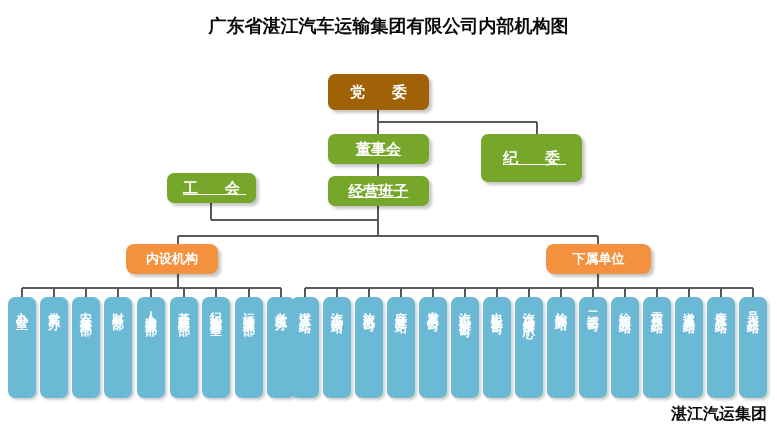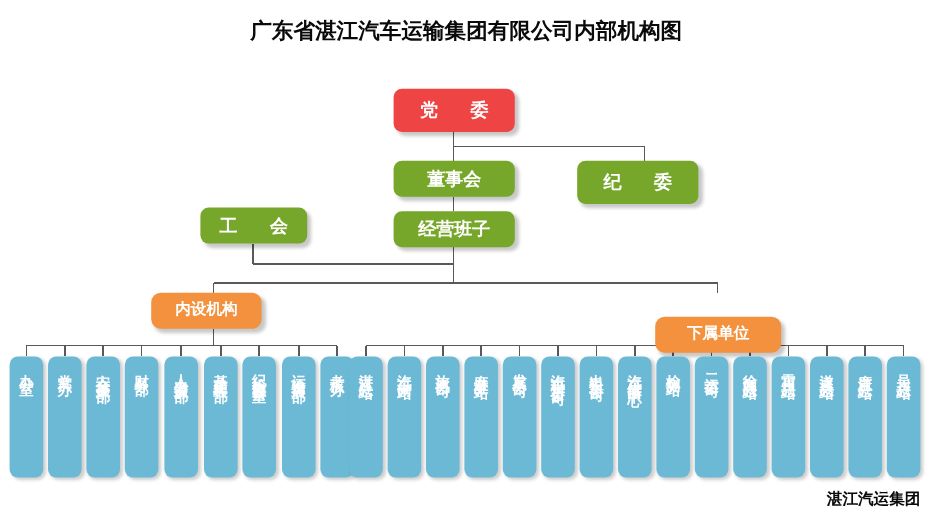--- a/index.html
+++ b/index.html
@@ -21,43 +21,43 @@
   }
 
   
   .node{
     position:absolute;z-index:2;box-sizing:border-box;
     display:flex;align-items:center;justify-content:center;
     border-radius:7px;color:#ffffff;
     box-shadow:3px 3px 3px rgba(0,0,0,0.22);
     font-weight:bold;line-height:1.1;
   }
-  .node.red{background:#ef4444;font-size:15px;letter-spacing:6px;text-indent:6px;}
-  .node.green{background:#76a62a;font-size:15px;}
+  .node.red{background:#a16207;font-size:15px;letter-spacing:6px;text-indent:6px;}
+  .node.green{background:#76a62a;font-size:15px;text-decoration:underline;}
   .node.green.spaced{letter-spacing:6px;text-indent:6px;}
   .node.orange{background:#f3913e;font-size:13px;border-radius:8px;}
 
   
   .leaf{
     position:absolute;z-index:2;box-sizing:border-box;
     background:#6cb9d6;border-radius:7px;
     box-shadow:2px 2px 3px rgba(0,0,0,0.20);
     color:#ffffff;font-size:12px;font-weight:bold;
     display:flex;align-items:flex-start;justify-content:center;
     padding-top:5px;
   }
   .leaf .vtxt{
     writing-mode:vertical-rl;text-orientation:upright;
     letter-spacing:3px;line-height:1.0;white-space:nowrap;
   }
 
   
   .watermark{
     position:absolute;right:10px;bottom:6px;z-index:5;
-    font-size:13px;font-weight:bold;color:#0a0a0a;white-space:nowrap;
+    font-size:16px;font-weight:bold;color:#0a0a0a;white-space:nowrap;
   }
 </style>
 </head>
 <body>
 
 <div id="chart">
 
   <svg id="wires" viewBox="0 0 777 431" xmlns="http://www.w3.org/2000/svg">
     <g stroke="#595959" stroke-width="1.4" fill="none" shape-rendering="crispEdges">
 
@@ -110,29 +110,29 @@
       <line x1="753" y1="288" x2="753" y2="297"></line>
     </g>
   </svg>
 
   <div class="title">广东省湛江汽车运输集团有限公司内部机构图</div>
 
   <div class="node red" style="left:328px;top:74px;width:101px;height:36px;">党　委</div>
 
   <div class="node green" style="left:328px;top:134px;width:101px;height:30px;">董事会</div>
 
-  <div class="node green spaced" style="left:481px;top:134px;width:101px;height:36px;">纪　委</div>
+  <div class="node green spaced" style="left:481px;top:134px;width:101px;height:48px;">纪　委</div>
 
   <div class="node green" style="left:328px;top:176px;width:101px;height:30px;">经营班子</div>
 
   <div class="node green spaced" style="left:167px;top:173px;width:89px;height:30px;">工　会</div>
 
   <div class="node orange" style="left:126px;top:244px;width:92px;height:30px;">内设机构</div>
 
-  <div class="node orange" style="left:546px;top:244px;width:105px;height:30px;margin-top:20px;">下属单位</div>
+  <div class="node orange" style="left:546px;top:244px;width:105px;height:30px;">下属单位</div>
 
   <div class="leaf" style="left:8px;top:297px;width:28px;height:101px;">
       <span class="vtxt">办公室</span>
     </div>
   <div class="leaf" style="left:40px;top:297px;width:28px;height:101px;">
       <span class="vtxt">党群办</span>
     </div>
   <div class="leaf" style="left:72px;top:297px;width:28px;height:101px;">
       <span class="vtxt">安全技术部</span>
     </div>

